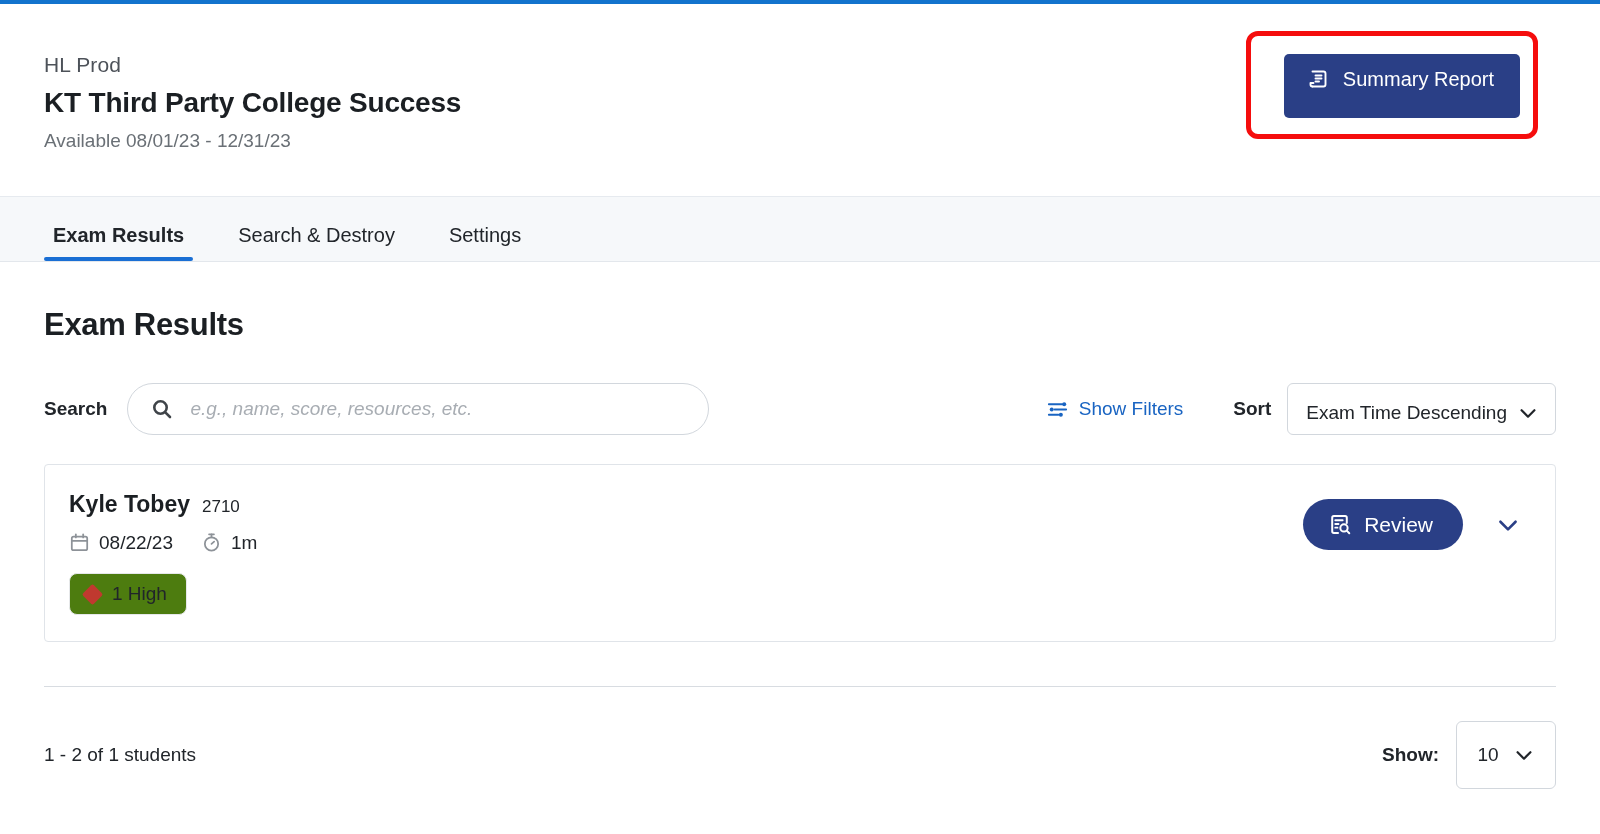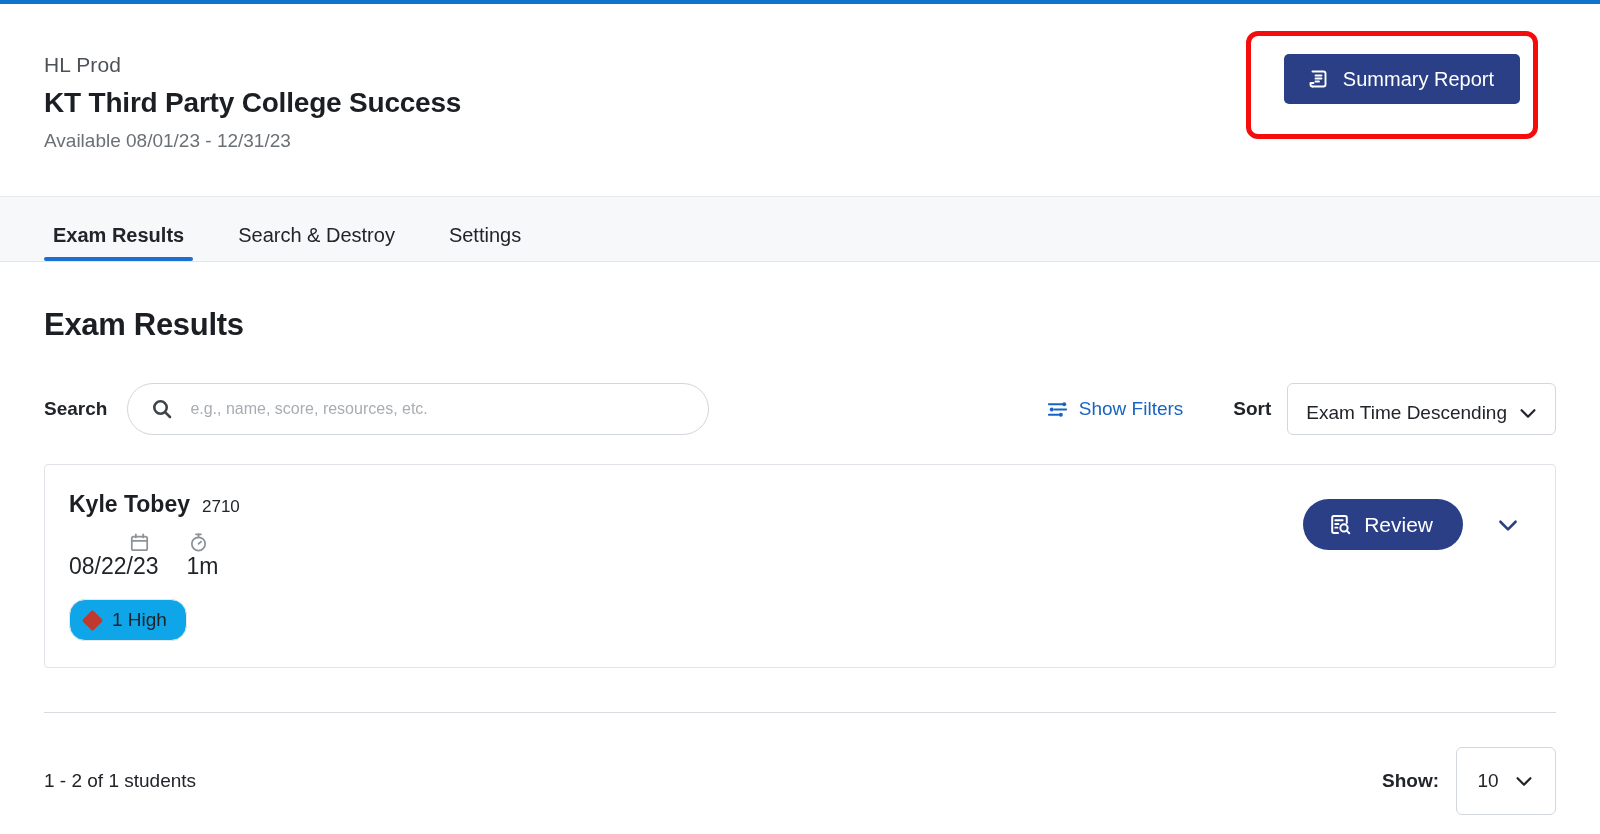--- a/index.html
+++ b/index.html
@@ -46,21 +46,21 @@
     position: absolute; left: -38px; top: -23px;
     width: 292px; height: 108px;
     border: 5px solid #f50d0d; border-radius: 12px;
     pointer-events: none;
   }
   .btn-summary {
     position: relative;
     display: inline-flex; align-items: center; gap: 13px;
     background: #2a3f86; color: #fff;
     border: none; border-radius: 5px;
-    padding: 13px 26px 13px 22px;
+    padding: 13px 26px 27px 22px;
     font-size: 20px; font-family: inherit;
     cursor: pointer; white-space: nowrap;
   }
   .btn-summary .ico { display: inline-flex; width: 24px; height: 24px; }
 
   
   .tabbar {
     position: absolute; top: 196px; left: 0;
     width: 1600px; height: 66px;
     background: #f6f8fa;
@@ -94,22 +94,22 @@
   }
   .search-label { font-size: 19px; font-weight: bold; color: #21252a; margin-right: 20px; }
   .search-box {
     position: relative; width: 582px; height: 52px;
     border: 1px solid #d2d7dd; border-radius: 26px; background: #fff;
     display: flex; align-items: center; padding-left: 22px;
   }
   .search-box .ico { width: 24px; height: 24px; flex: none; color: #4a4f55; }
   .search-input {
     border: none; outline: none; background: transparent;
-    font-size: 16px; font-family: inherit; color: #4d7c0f;
-    margin-left: 14px; width: 480px; height: 100%;
+    font-size: 19px; font-family: inherit; color: #4d7c0f;
+    margin-left: 14px; width: 480px; height: 100%; font-style: italic;
   }
   .search-input::placeholder { color: #a8adb3; }
 
   .controls-right { margin-left: auto; display: flex; align-items: center; }
   .show-filters {
     display: inline-flex; align-items: center; gap: 10px;
     color: #1964c2; font-size: 19px; cursor: pointer;
     background: none; border: none; font-family: inherit;
   }
   .show-filters .ico { width: 23px; height: 23px; }
@@ -126,27 +126,27 @@
   .card {
     margin-top: 29px; border: 1px solid #e0e4e9; border-radius: 4px;
     background: #fff; padding: 26px 28px 26px 24px;
     display: flex; align-items: flex-start;
   }
   .card-info { flex: 1; }
   .student-line { display: flex; align-items: baseline; }
   .student-name { font-size: 23px; font-weight: bold; color: #1b1f23; }
   .student-id { font-size: 17px; color: #21252a; margin-left: 12px; }
   .meta-row { display: flex; align-items: center; margin-top: 14px; }
-  .meta-item { display: inline-flex; align-items: flex-end; font-size: 23px; color: #21252a; flex-direction: column; }
+  .meta-item { display: inline-flex; align-items: flex-start; font-size: 19px; color: #21252a; }
   .meta-item + .meta-item { margin-left: 28px; }
   .meta-item .ico { width: 21px; height: 21px; color: #8d9298; margin-right: 9px; }
   .badges { margin-top: 19px; display: flex; }
   .badge {
     display: inline-flex; align-items: center; gap: 12px;
-    background: #0ea5e9; border: 1px solid #e6e8ea; border-radius: 16px;
+    background: #4d7c0f; border: 1px solid #e6e8ea; border-radius: 8px;
     padding: 9px 19px 9px 15px; font-size: 19px; color: #21252a;
   }
   .diamond {
     width: 15px; height: 15px; background: #c0392f;
     transform: rotate(45deg); border-radius: 2px; display: inline-block;
   }
   .card-actions { display: flex; align-items: center; padding-top: 8px; }
   .btn-review {
     display: inline-flex; align-items: center; gap: 12px;
     background: #2a3f86; color: #fff; border: none; border-radius: 26px;

